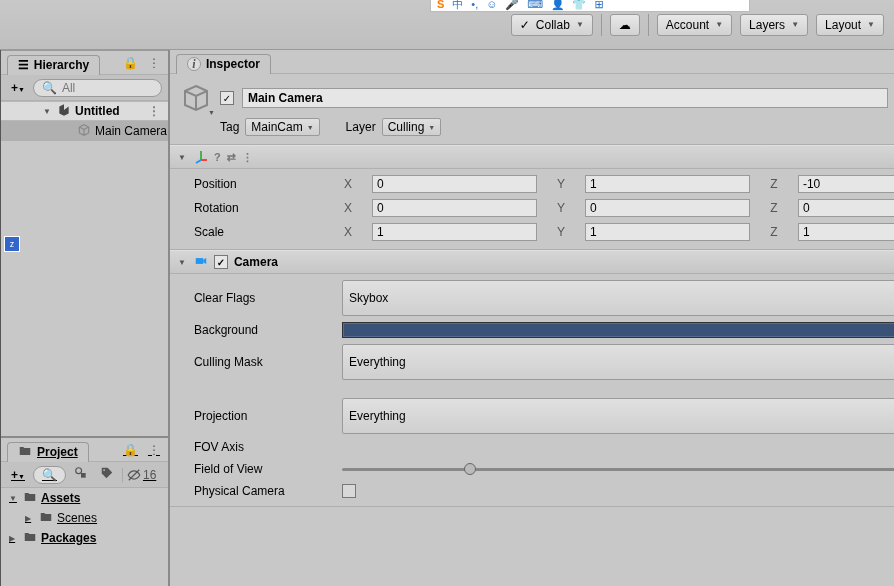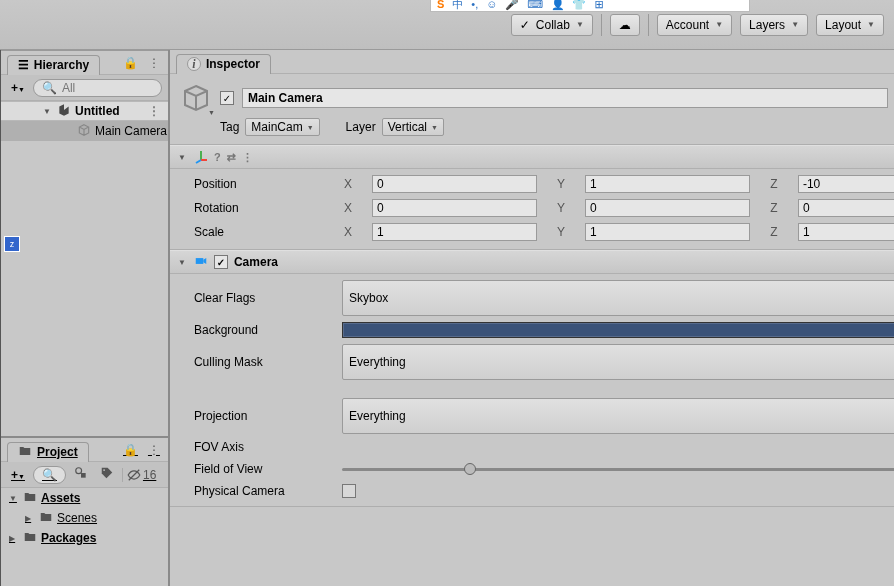--- a/index.html
+++ b/index.html
@@ -262,21 +262,21 @@
             <span style="font-size:7px;color:#555">▼</span>
           </div>
           <div class="hb-row2">
             <span>Tag</span>
             <div class="mini-dd">
                 <span>MainCam</span>
                 <span class="tri">▼</span>
               </div>
             <span style="margin-left:20px">Layer</span>
             <div class="mini-dd">
-                <span>Vertical</span>
+                <span>Culling</span>
                 <span class="tri">▼</span>
               </div>
           </div>
         </div>
 
         <div class="component">
           <div class="comp-hdr">
             <span class="foldout">▼</span>
             <span class="transform-axes">
               <svg width="14" height="14" viewBox="0 0 14 14">

